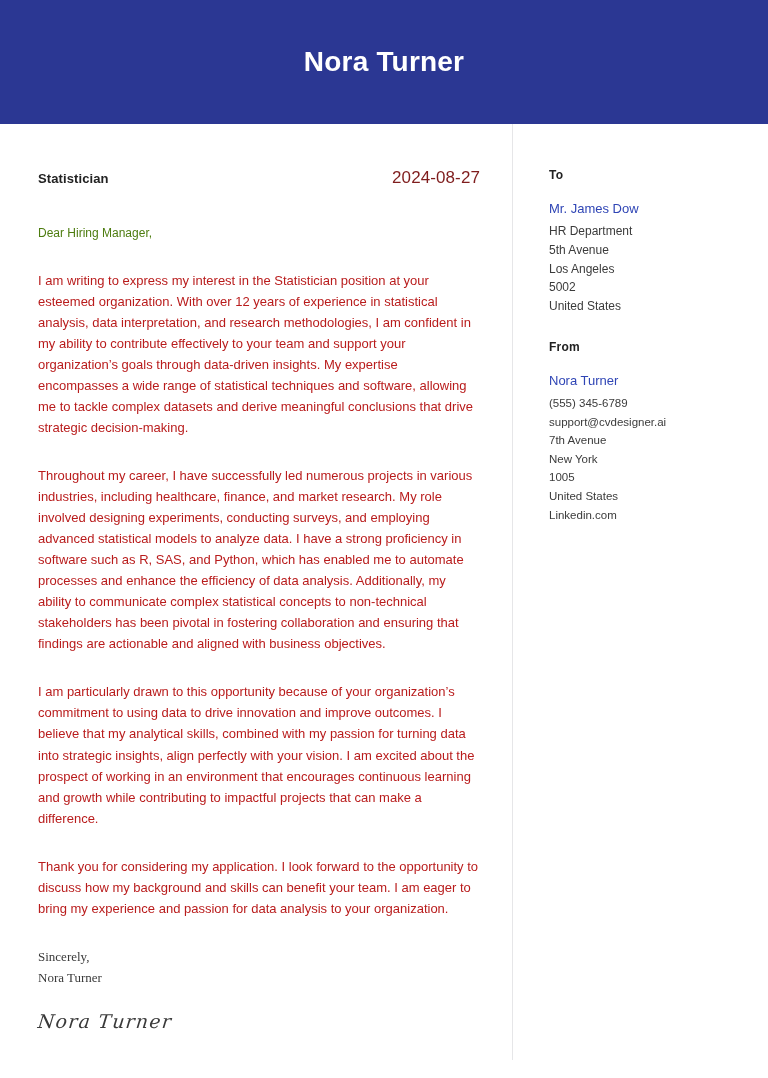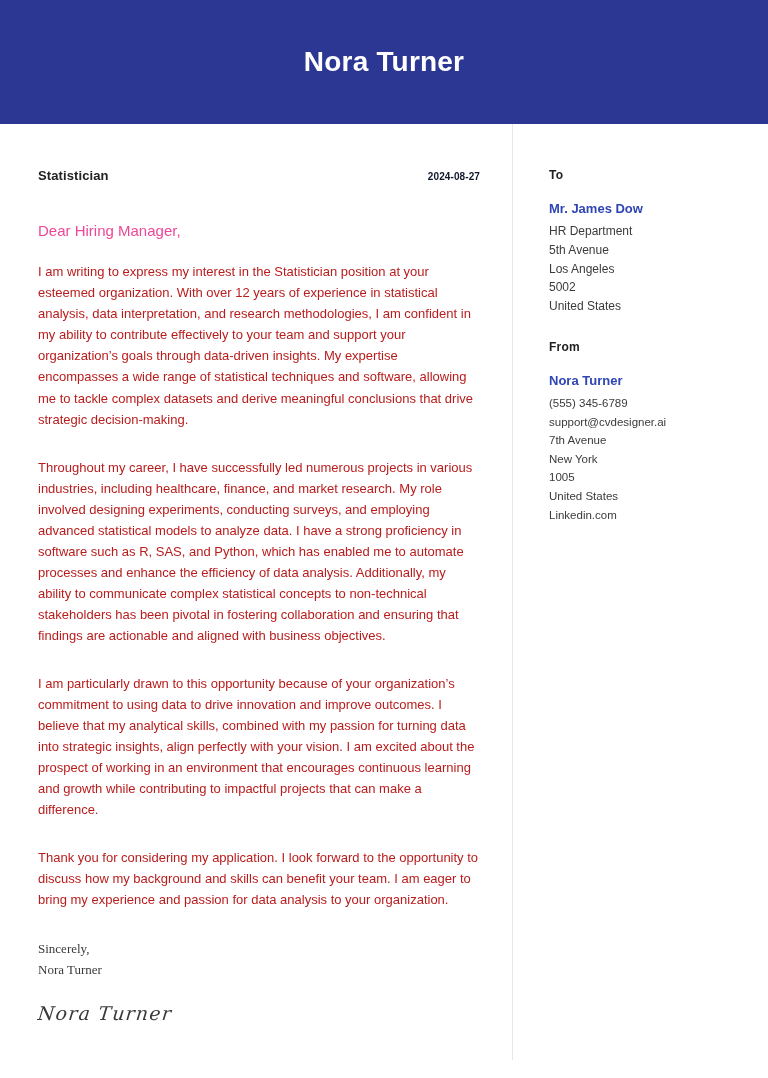--- a/index.html
+++ b/index.html
@@ -74,31 +74,31 @@
     align-items: baseline;
     margin-bottom: 36px;
   }
   .job-title {
     font-size: 13px;
     font-weight: bold;
     color: #222222;
     letter-spacing: 0.1px;
   }
   .letter-date {
-    font-size: 10px;
-    font-weight: bold;
-    color: #0f172a;
+    font-size: 17px;
+    font-weight: normal;
+    color: #7f1d1d;
     letter-spacing: 0.1px;
   }
 
   .salutation {
-    font-size: 15px;
-    color: #ec4899;
+    font-size: 12px;
+    color: #4d7c0f;
     line-height: 1.55;
-    margin-bottom: 19px;
+    margin-bottom: 27px;
   }
 
   .para {
     font-size: 13px;
     color: #b91c1c;
     line-height: 1.62;
     margin: 0 0 27px 0;
     text-align: left;
   }
 
@@ -128,21 +128,21 @@
     font-weight: bold;
     color: #222222;
     margin: 0 0 17px 0;
     letter-spacing: 0.2px;
   }
   .side-block { margin-bottom: 24px; }
   .side-block:last-child { margin-bottom: 8px; }
 
   .side-name {
     color: #2f45b5;
-    font-weight: bold;
+    font-weight: normal;
     font-size: 13px;
     line-height: 1.55;
     margin-bottom: 3px;
   }
   .side-line {
     color: #3b3b3b;
     font-size: 12px;
     line-height: 1.56;
   }
   .side-block.from-block .side-line {

